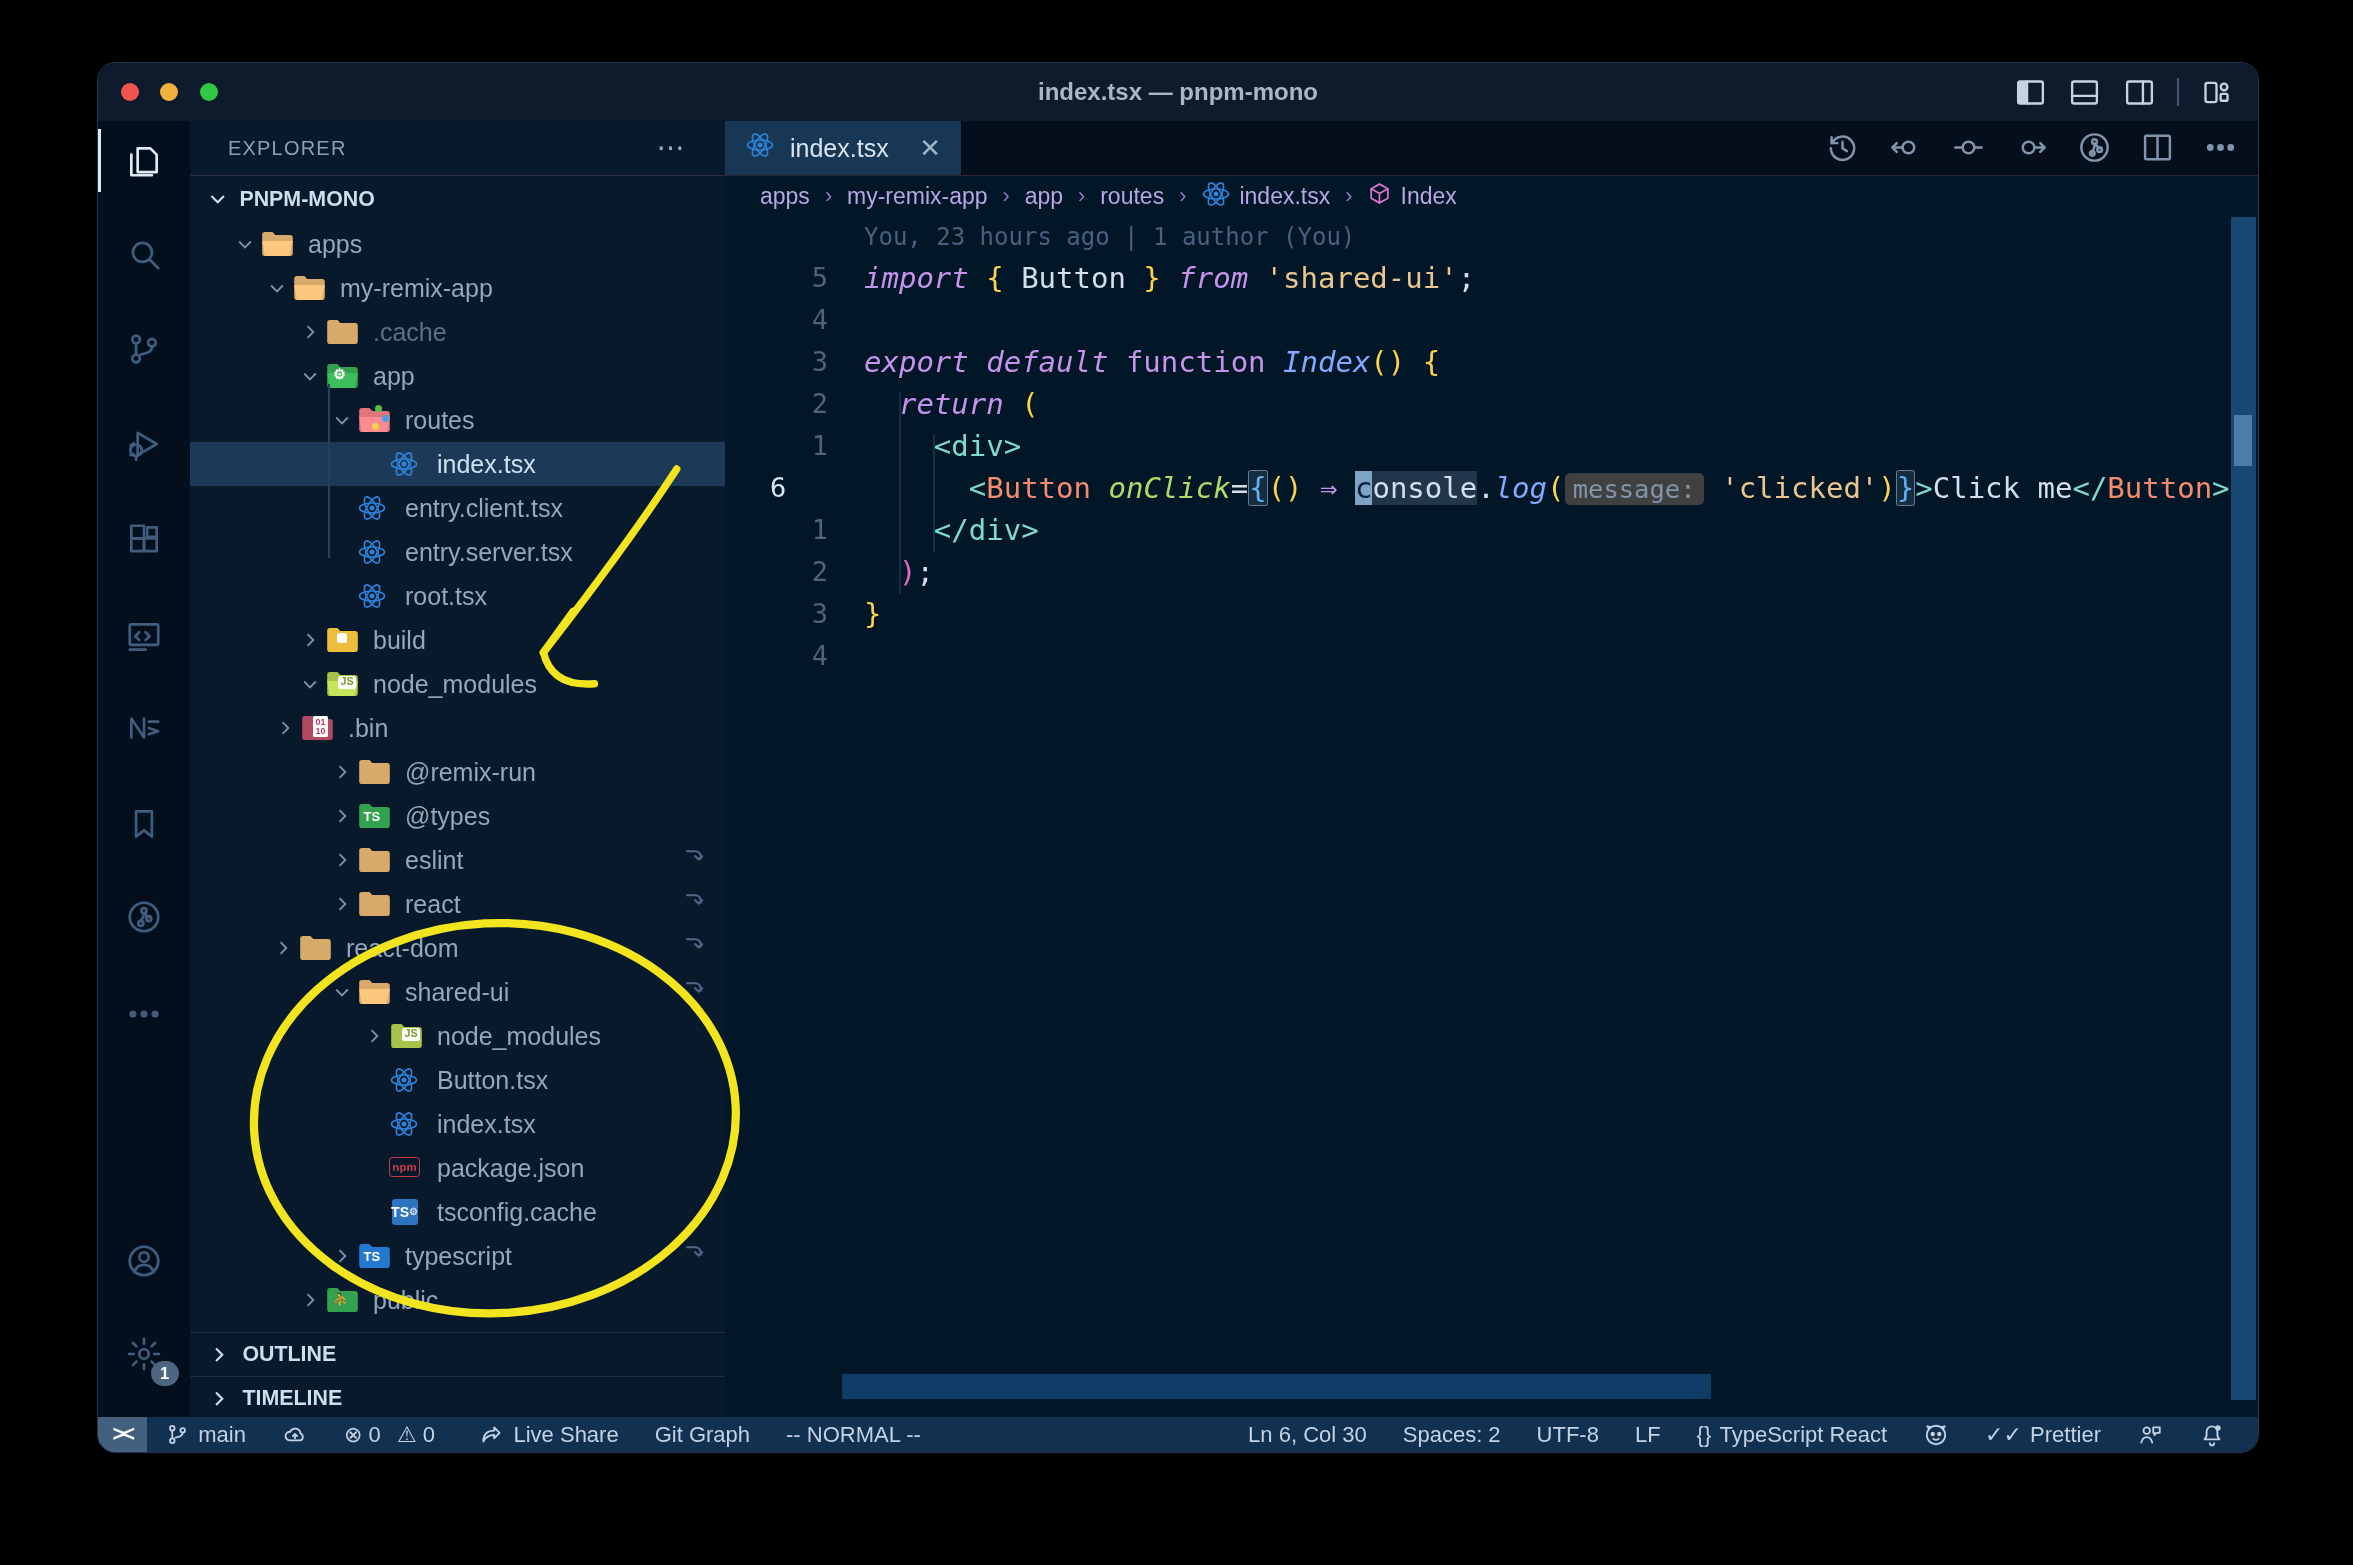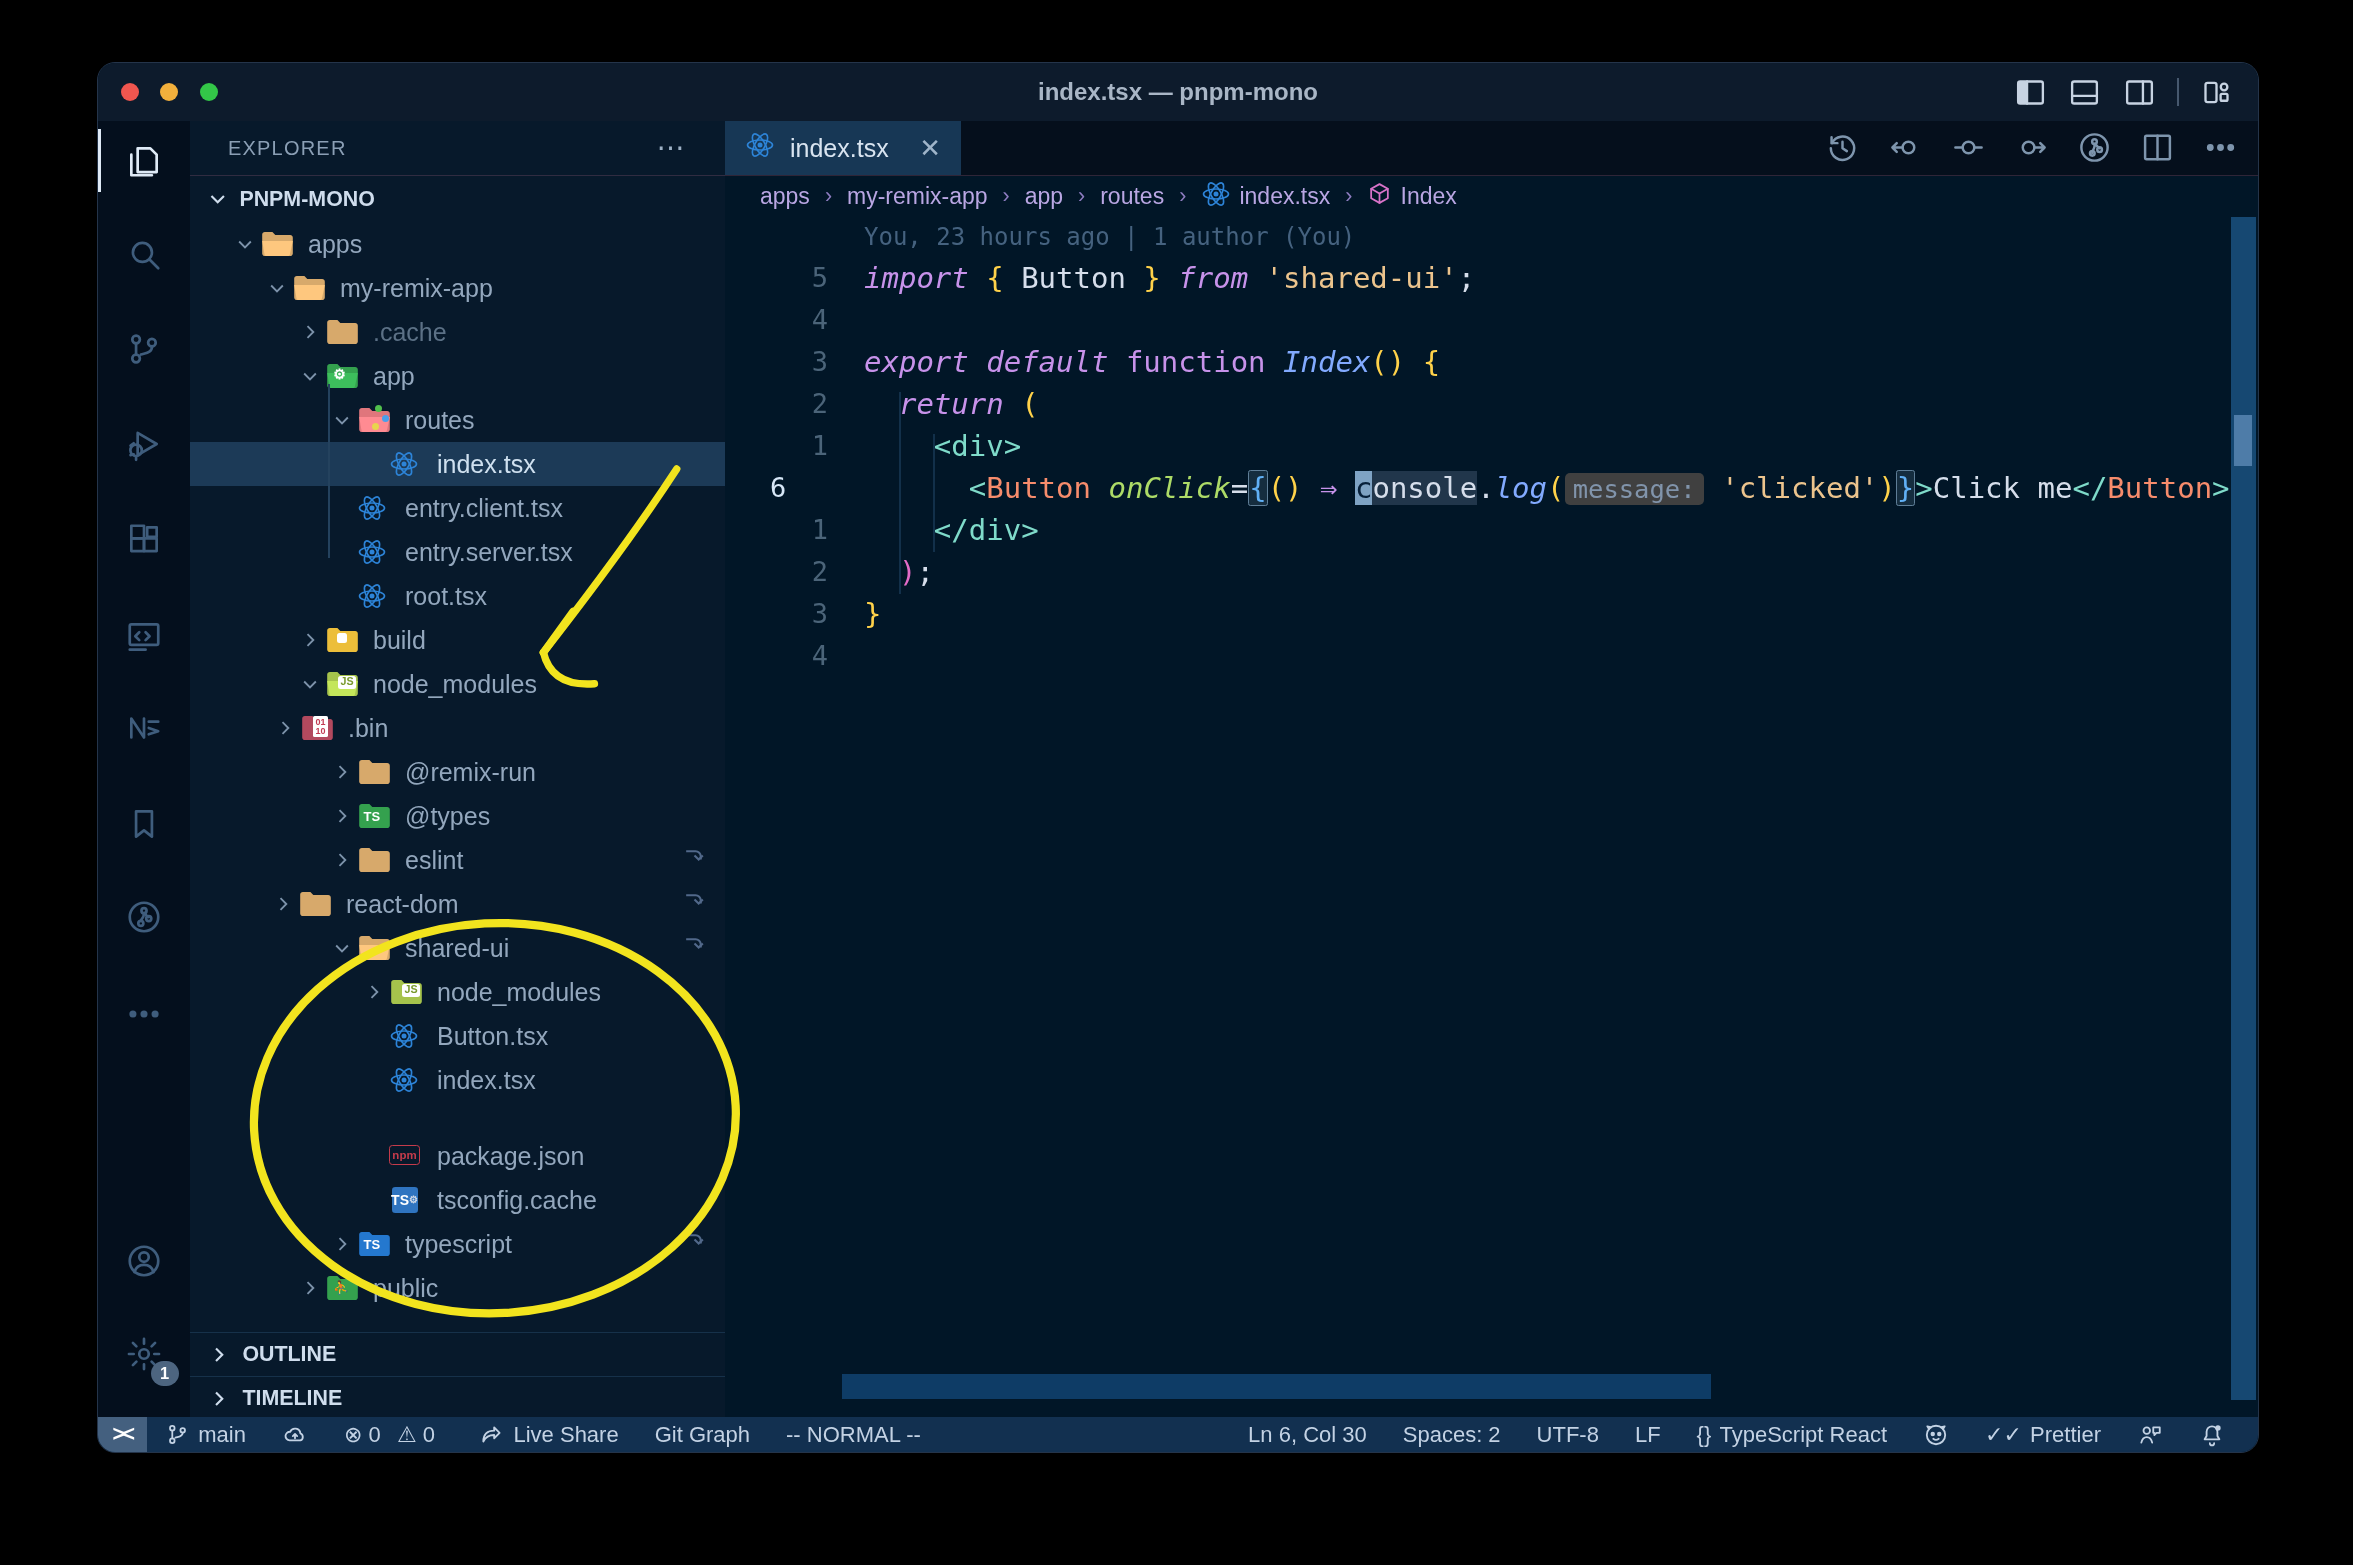--- a/index.html
+++ b/index.html
@@ -433,20 +433,36 @@
             <span class="ficon"><svg width="35" height="30" viewBox="0 0 24 20">
     <path d="M1.5 3.5c0-1 .8-1.8 1.8-1.8h5.2l2 2.2h10.2c1 0 1.8.8 1.8 1.8v10.8c0 1-.8 1.8-1.8 1.8H3.3c-1 0-1.8-.8-1.8-1.8z" fill="#d7a96b"></path>
 
   </svg></span>
             <span class="lbl">eslint</span>
             <span class="symlink"><svg width="25" height="25" viewBox="0 0 24 24" fill="none" stroke="#51688a" stroke-width="2">
                 <path d="M4 6h9a5 5 0 0 1 5 5v3"></path>
                 <path d="M14 11l4 4 4-4" transform="translate(-2 -1)"></path>
               </svg></span>
           </div>
+          <div class="row" style="padding-left: 137px;">
+            <span class="chev">
+              <svg width="20" height="20" viewBox="0 0 24 24">
+                <polyline points="9,5 16,12 9,19" fill="none" stroke="#7d93ab" stroke-width="2.2"></polyline>
+              </svg>
+            </span>
+            <span class="ficon"><svg width="35" height="30" viewBox="0 0 24 20">
+    <path d="M1.5 3.5c0-1 .8-1.8 1.8-1.8h5.2l2 2.2h10.2c1 0 1.8.8 1.8 1.8v10.8c0 1-.8 1.8-1.8 1.8H3.3c-1 0-1.8-.8-1.8-1.8z" fill="#d7a96b"></path>
+
+  </svg></span>
+            <span class="lbl">react</span>
+            <span class="symlink"><svg width="25" height="25" viewBox="0 0 24 24" fill="none" stroke="#51688a" stroke-width="2">
+                <path d="M4 6h9a5 5 0 0 1 5 5v3"></path>
+                <path d="M14 11l4 4 4-4" transform="translate(-2 -1)"></path>
+              </svg></span>
+          </div>
           <div class="row" style="padding-left: 78px;">
             <span class="chev">
               <svg width="20" height="20" viewBox="0 0 24 24">
                 <polyline points="9,5 16,12 9,19" fill="none" stroke="#7d93ab" stroke-width="2.2"></polyline>
               </svg>
             </span>
             <span class="ficon"><svg width="35" height="30" viewBox="0 0 24 20">
     <path d="M1.5 3.5c0-1 .8-1.8 1.8-1.8h5.2l2 2.2h10.2c1 0 1.8.8 1.8 1.8v10.8c0 1-.8 1.8-1.8 1.8H3.3c-1 0-1.8-.8-1.8-1.8z" fill="#d7a96b"></path>
 
   </svg></span>
@@ -501,21 +517,21 @@
             <span class="ficon"><svg width="30" height="30" viewBox="0 0 24 24">
                 <g stroke="#2d84d8" stroke-width="1.3" fill="none">
                   <ellipse cx="12" cy="12" rx="10" ry="4"></ellipse>
                   <ellipse cx="12" cy="12" rx="10" ry="4" transform="rotate(60 12 12)"></ellipse>
                   <ellipse cx="12" cy="12" rx="10" ry="4" transform="rotate(120 12 12)"></ellipse>
                 </g>
                 <circle cx="12" cy="12" r="2" fill="#2d84d8"></circle>
               </svg></span>
             <span class="lbl">index.tsx</span>
           </div>
-          <div class="row" style="padding-left: 169px; margin-top: 32px;">
+          <div class="row" style="padding-left: 169px;">
             <span class="chev"></span>
             <span class="ficon">
               <div style="width:31px;height:20px;margin-top:4.1px;border:1.6px solid #c53b4b;border-radius:3.3px;color:#c53b4b;font-size:11.5px;font-weight:700;display:flex;align-items:center;justify-content:center">npm</div>
             </span>
             <span class="lbl">package.json</span>
           </div>
           <div class="row" style="padding-left: 169px;">
             <span class="chev"></span>
             <span class="ficon">
               <div style="width:26px;height:26px;margin:1.6px 0 0 2.5px;background:#2f74c0;border-radius:3.3px;color:#fff;font-size:14px;font-weight:700;display:flex;align-items:center;justify-content:center">TS<span style="font-size:10px;color:#cfd8e6">⚙</span></div>

